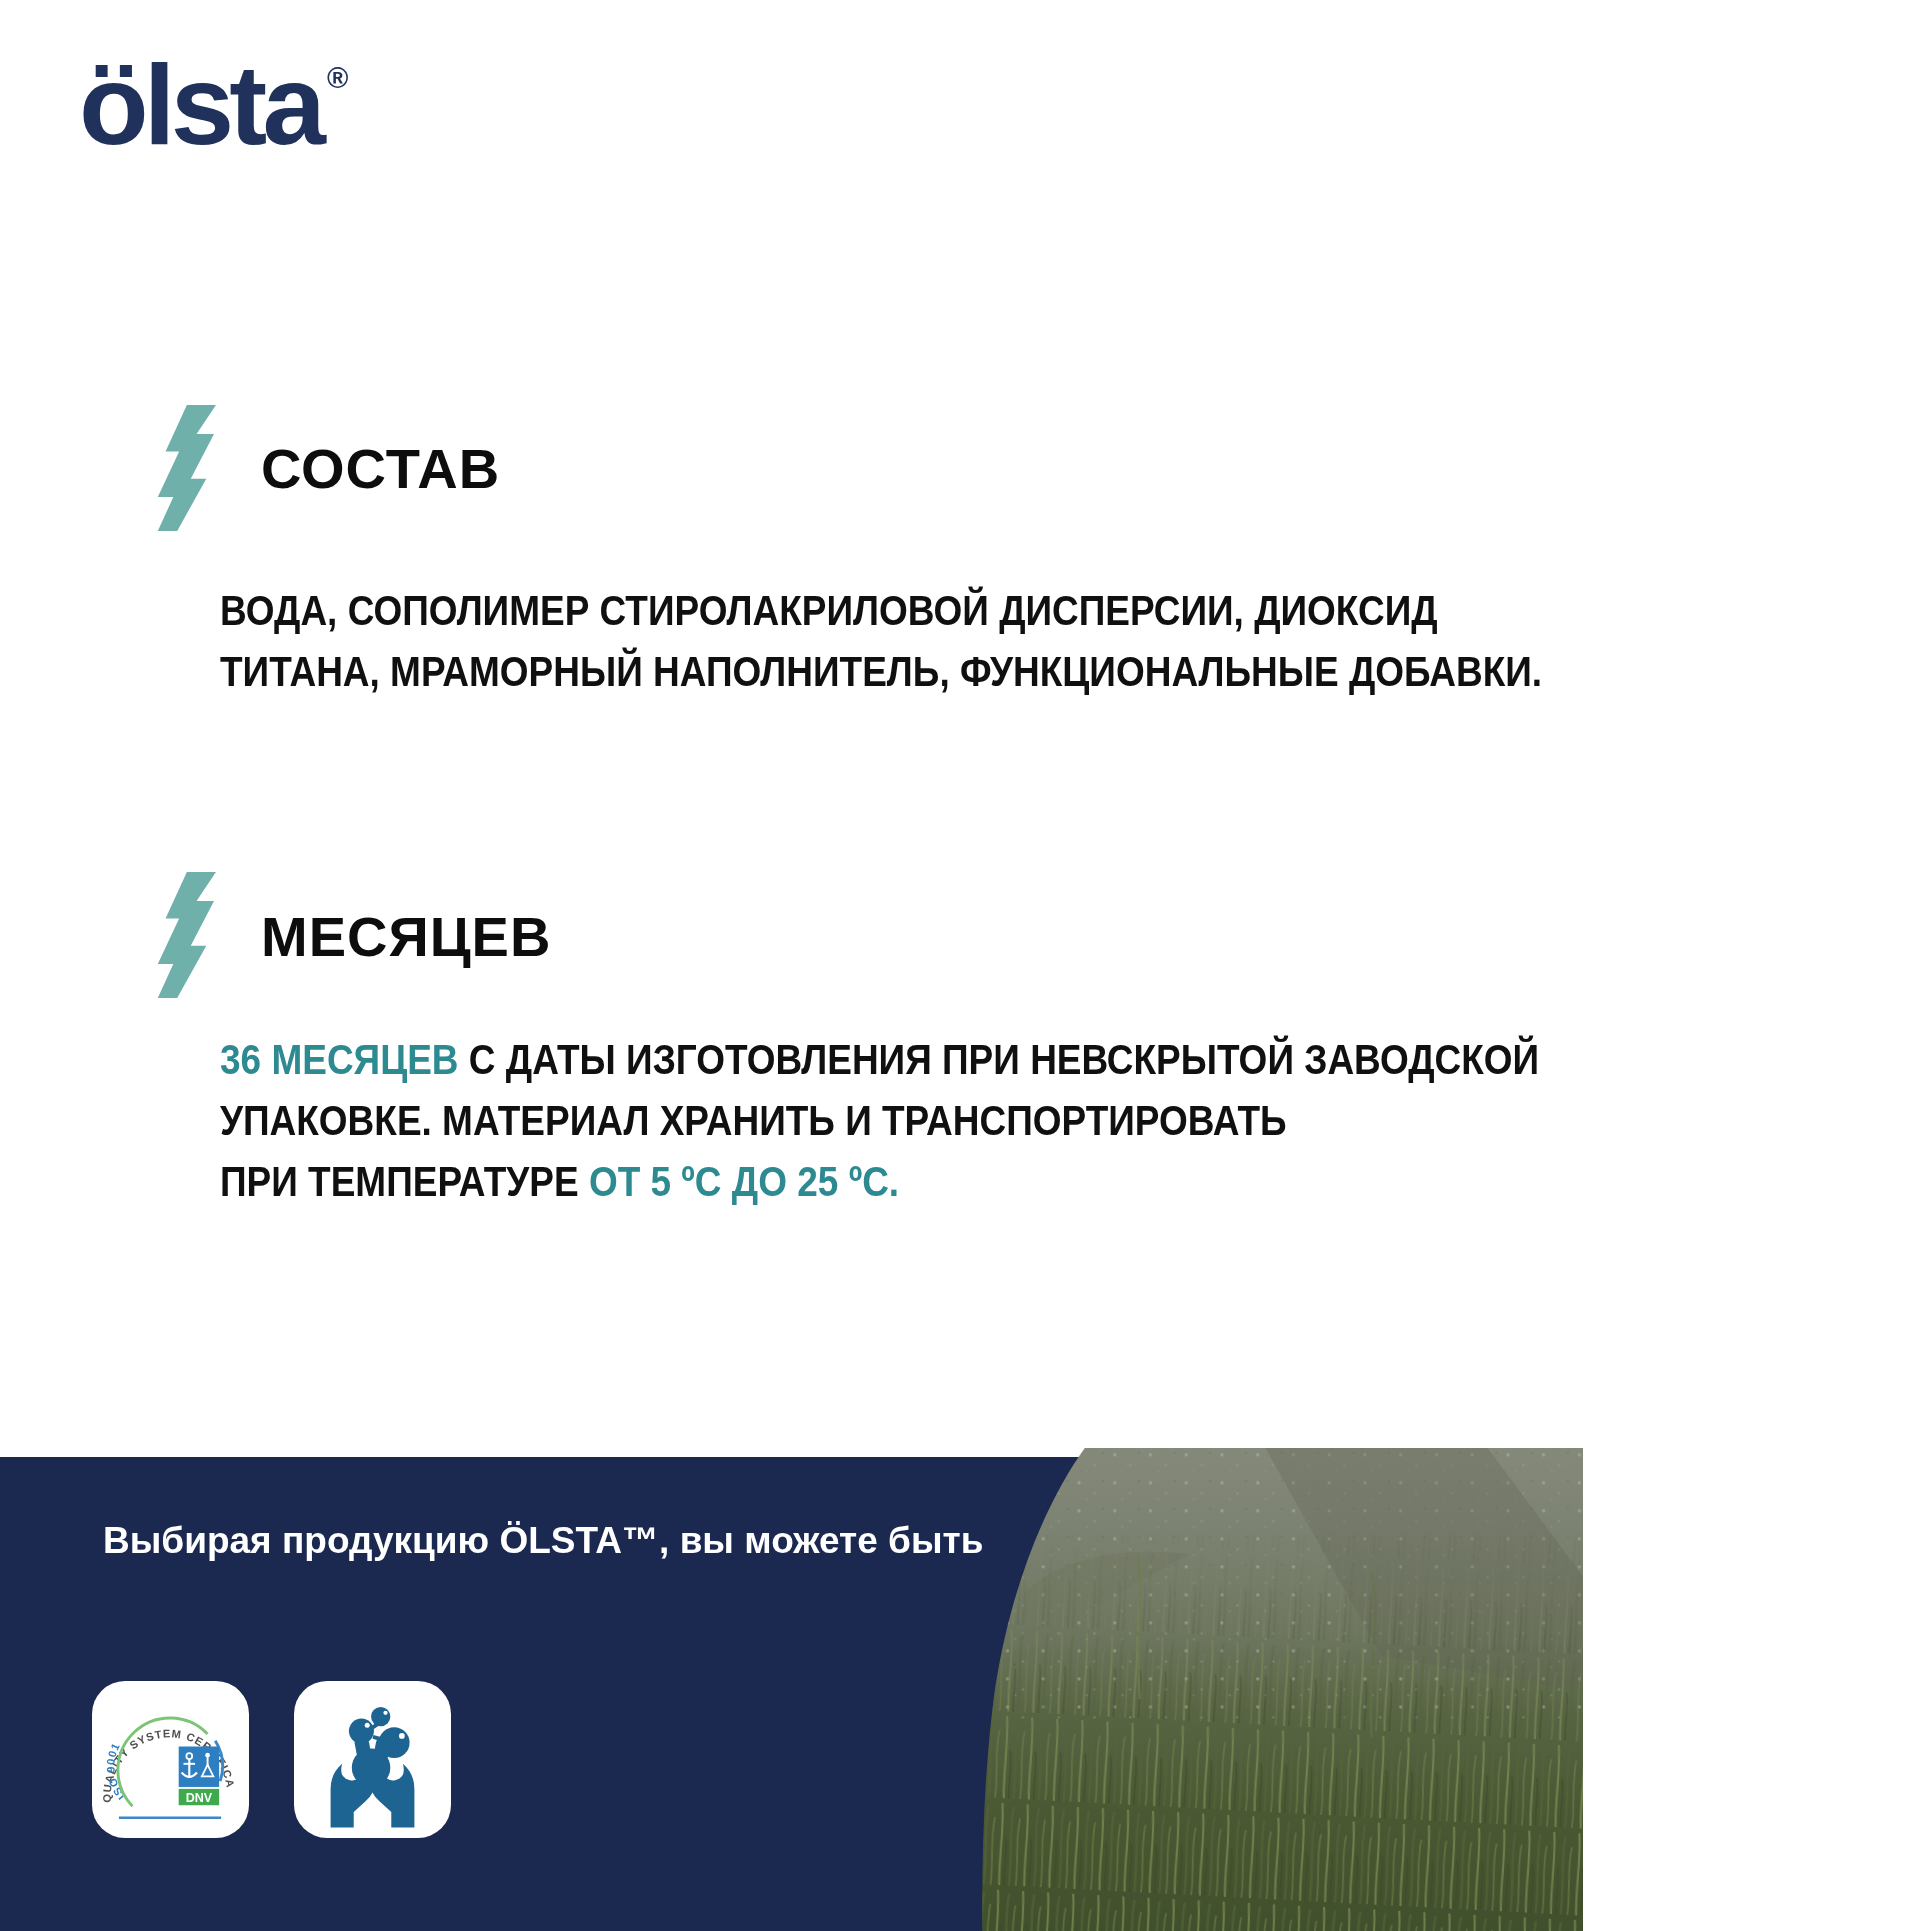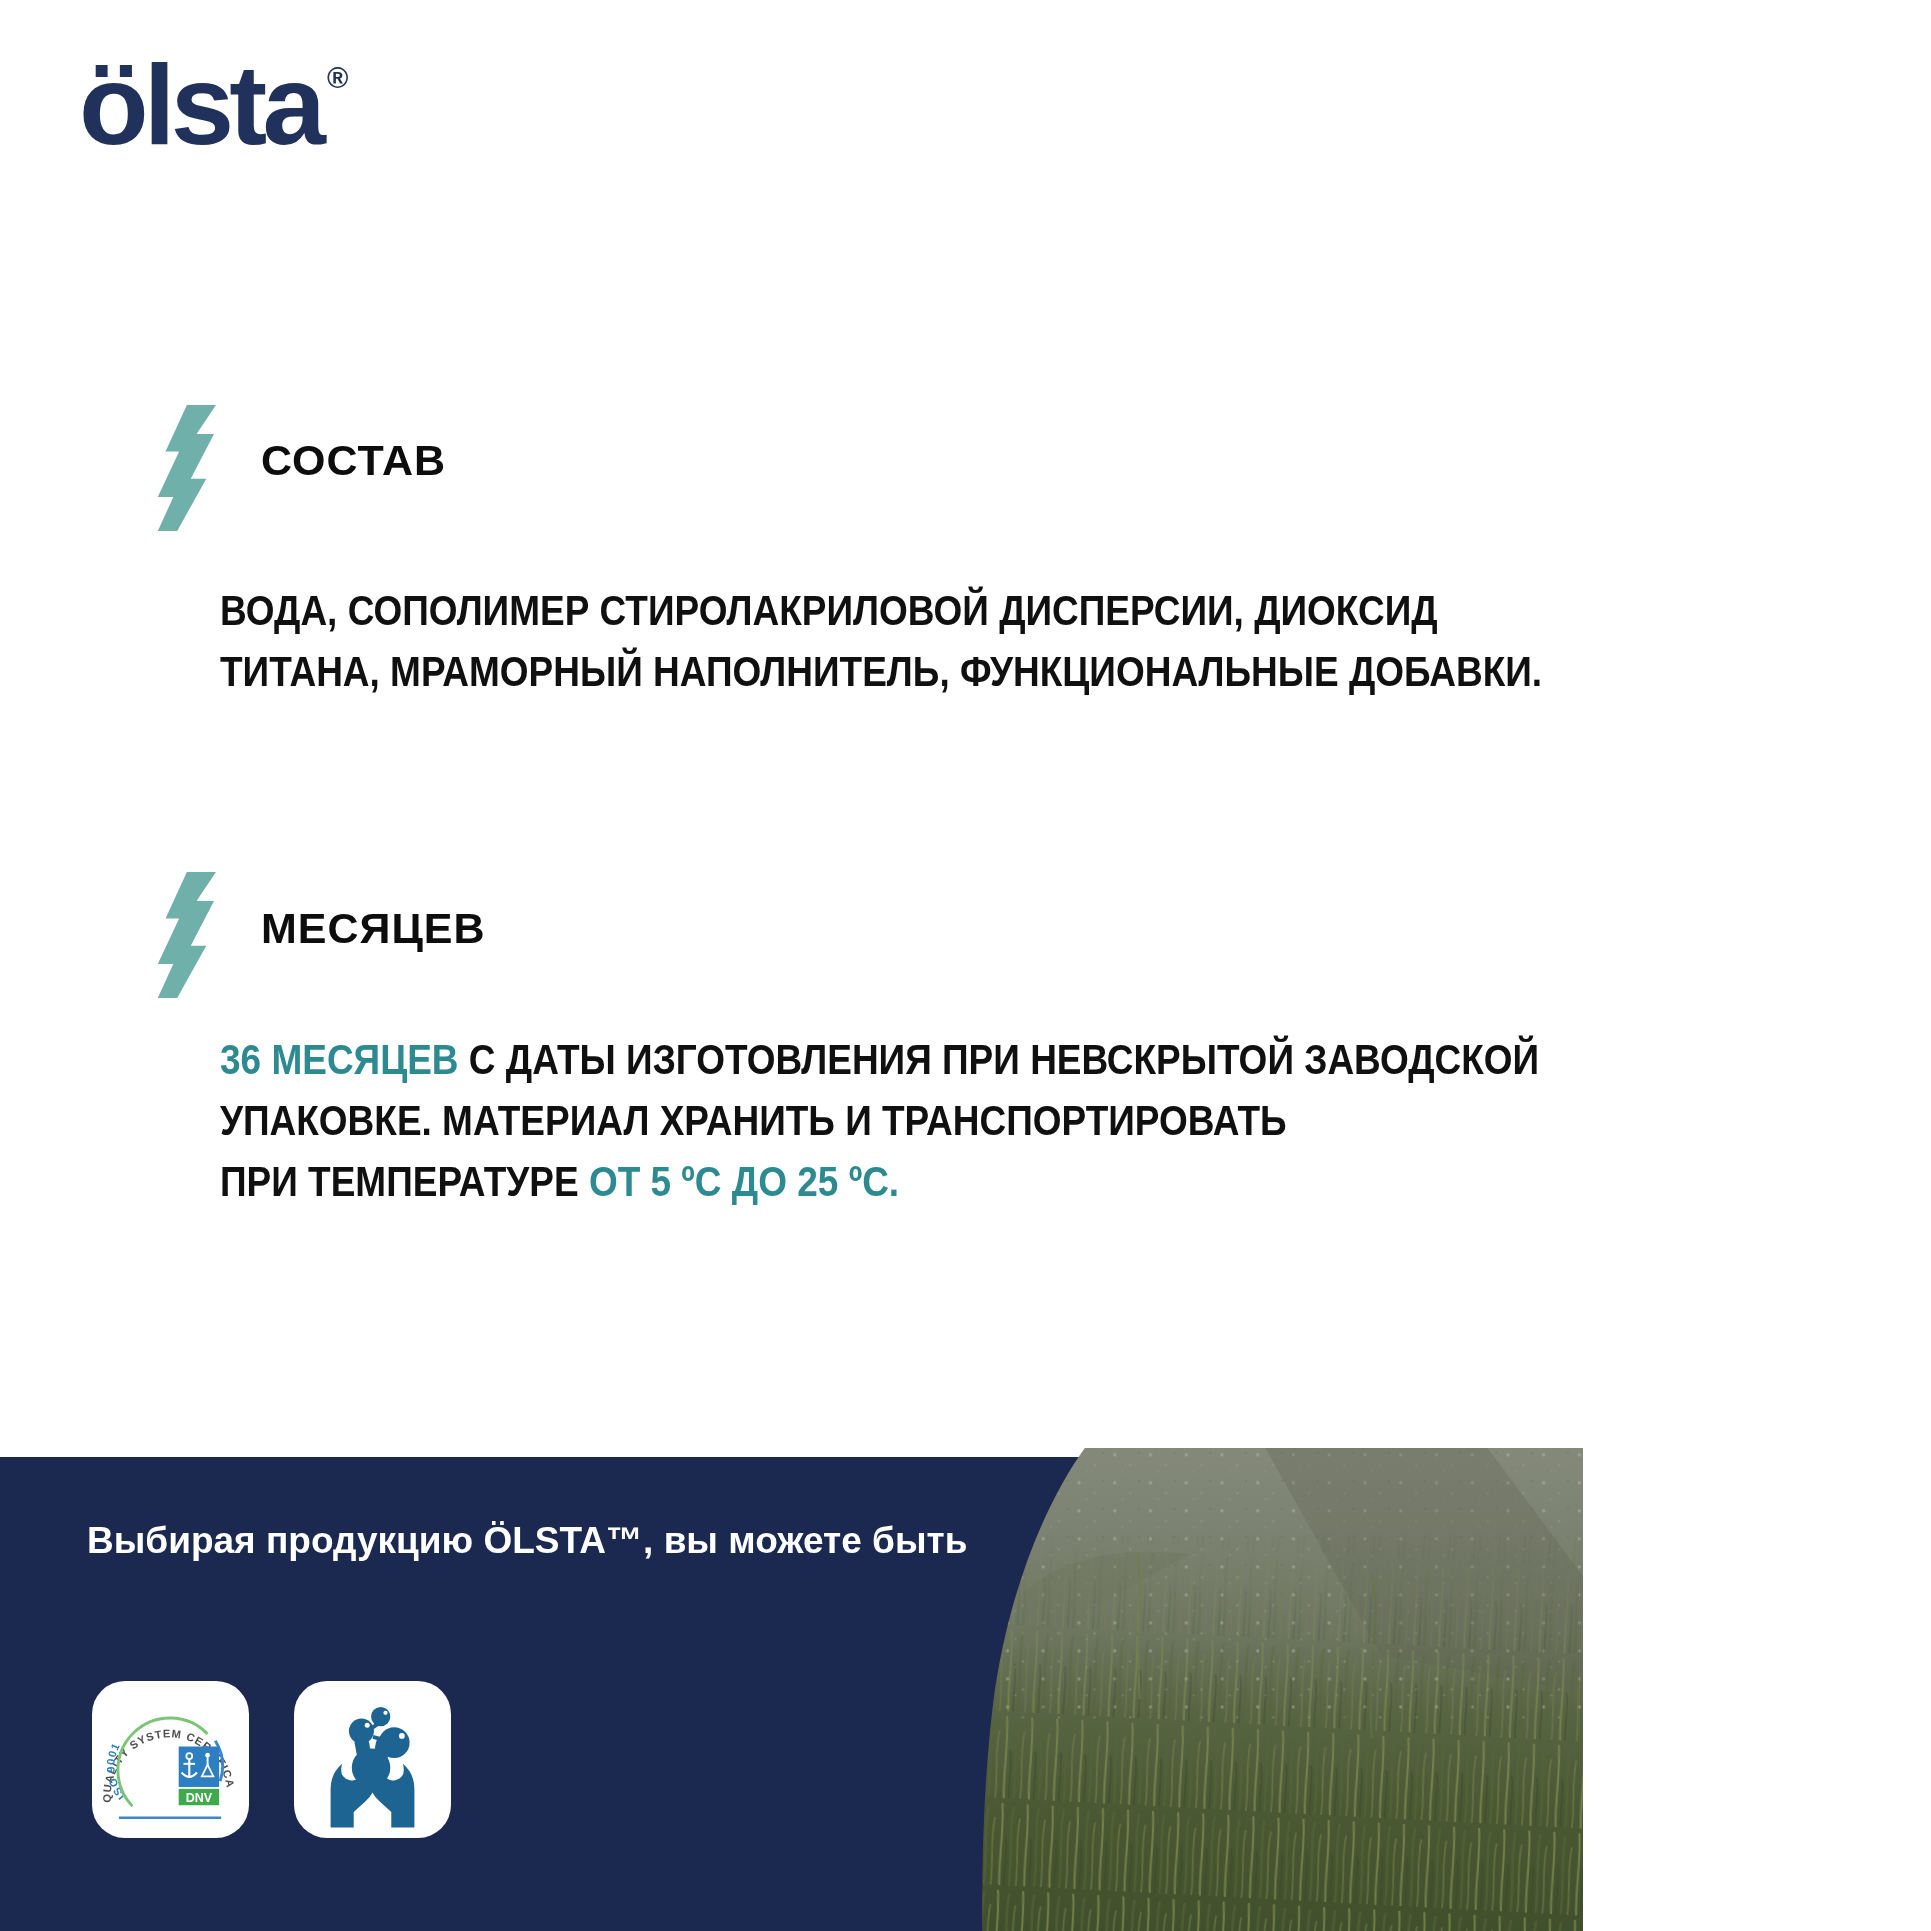--- a/index.html
+++ b/index.html
@@ -11,39 +11,39 @@
   .logo { position:absolute; left:79px; top:42px; font-size:114px; font-weight:bold;
           letter-spacing:-4.8px; color:#20315c; line-height:1.1; }
   .logo .reg { font-size:29px; letter-spacing:0; position:relative; top:-56px; left:5.8px; }
 
   
   .bolt { position:absolute; width:66px; height:126px; }
   .bolt-1 { left:150px; top:405px; }
   .bolt-2 { left:150px; top:872px; }
 
   
-  .sec-heading { position:absolute; left:261px; font-size:43px; font-weight:bold;
+  .sec-heading { position:absolute; left:261px; font-size:56px; font-weight:bold;
                  color:#0d0d0d; letter-spacing:1px; white-space:nowrap; }
   .h-1 { top:436px; }
   .h-2 { top:904px; }
 
   
   .para { position:absolute; left:220px; font-size:43px; font-weight:bold; color:#101010;
           line-height:61px; transform:scaleX(.86); transform-origin:left top; }
   .para div { white-space:nowrap; }
   .p-1 { top:580px; }
   .p-2 { top:1029px; }
   .hl { color:#2e8a91; }
 
   
   .footer-band { position:absolute; left:0; top:1457px; width:1931px; height:474px;
                  background:#1b2951; }
   .footer-text { position:absolute; left:87px; top:1514px; font-size:37px; font-weight:bold;
                  color:#ffffff; line-height:54px; }
-  .footer-text div { white-space:nowrap; }
+  .footer-text div { white-space:nowrap;margin-left:16px; }
 
   
   .badge { position:absolute; top:1681px; width:157px; height:157px; background:#ffffff;
            border-radius:33px; }
   .badge-dnv { left:92px; }
   .badge-hands { left:294px; }
   .badge svg { display:block; width:157px; height:157px; }
 
   
   .grass { position:absolute; left:966px; top:1448px; width:966px; height:483px; }

